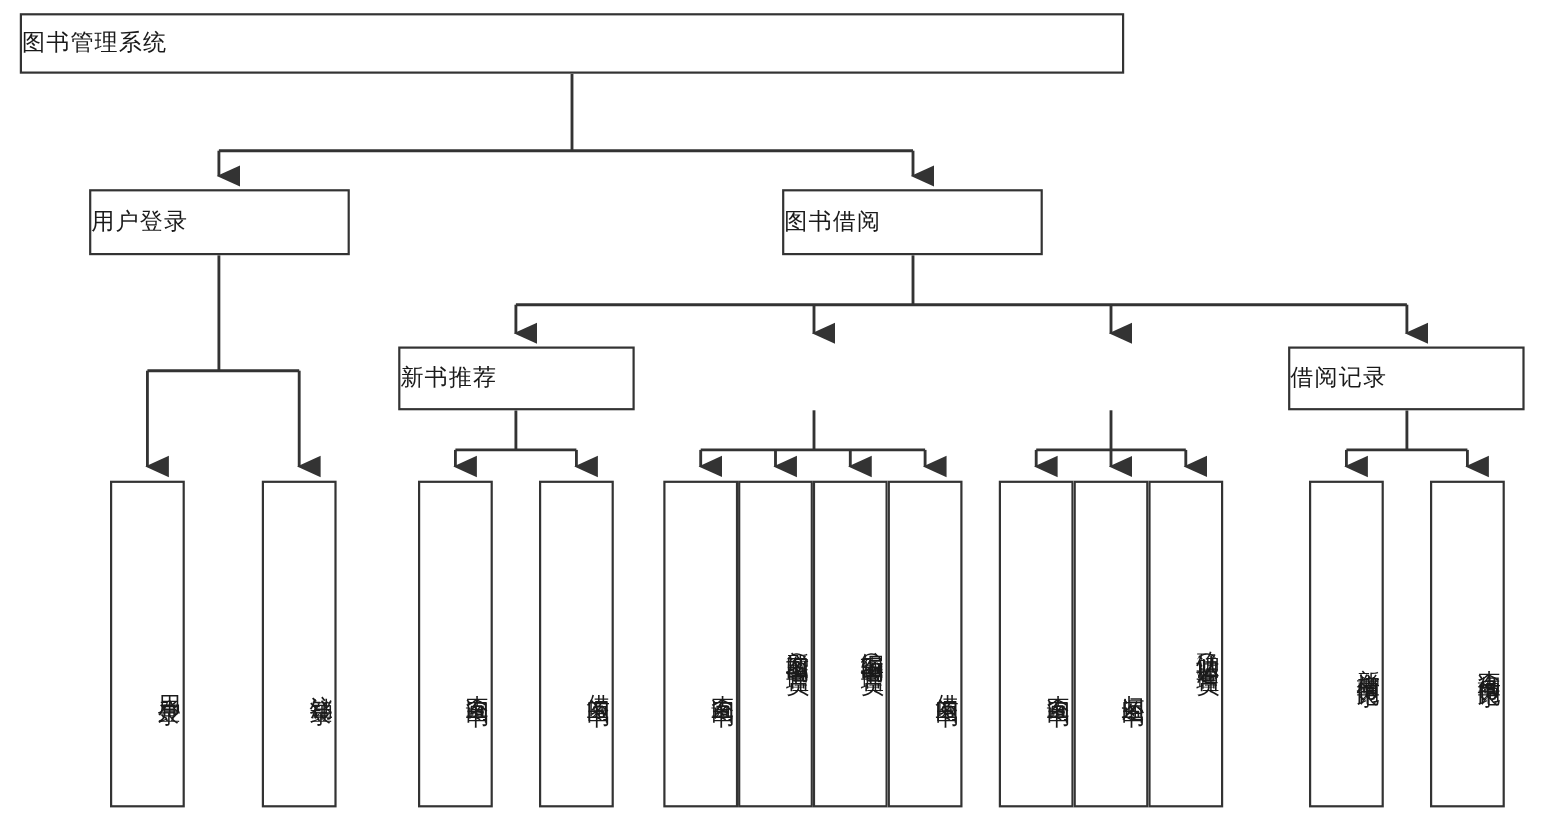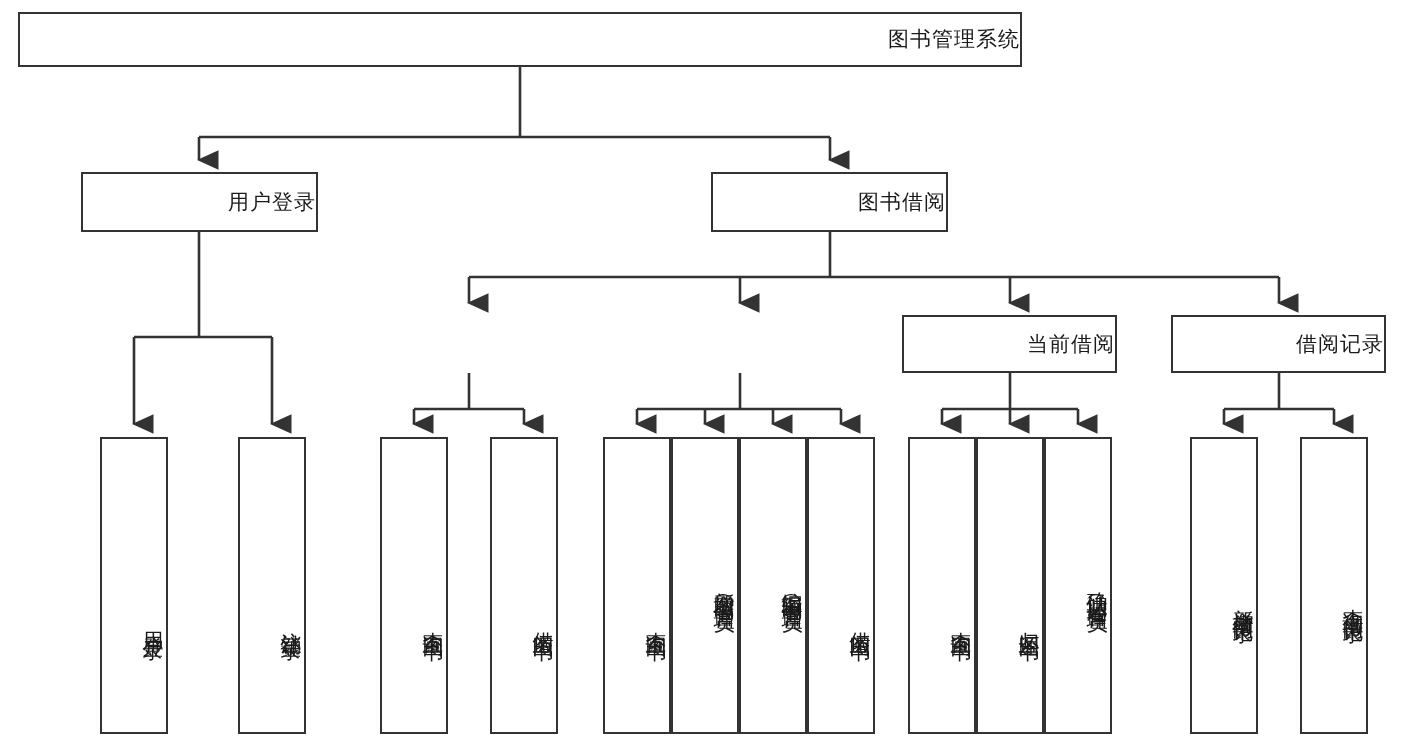--- a/index.html
+++ b/index.html
@@ -11,21 +11,21 @@
   }
   #diagram-root{position:relative;width:1405px;height:747px;background:#fff;}
   svg.connectors{position:absolute;left:0;top:0;width:1405px;height:747px;}
   .node{
     position:absolute;
     box-sizing:border-box;
     background:#ffffff;
     border:2px solid #333333;
     display:flex;
     align-items:center;
-    justify-content:flex-end;
+    justify-content:flex-start;
     color:#1a1a1a;
   }
   .node.h-node{font-size:21px;letter-spacing:1px;}
   .node.root{font-size:21px;}
   .node.v-node{
     writing-mode:vertical-rl;
     text-orientation:upright;
     font-size:21px;
     letter-spacing:3px;
     align-items:flex-start;
@@ -103,22 +103,22 @@
     <span class="node-label">图书管理系统</span>
   </div>
 
   <div class="node h-node" style="left:81px;top:172px;width:237px;height:60px;">
     <span class="node-label">用户登录</span>
   </div>
   <div class="node h-node" style="left:711px;top:172px;width:237px;height:60px;">
     <span class="node-label">图书借阅</span>
   </div>
 
-  <div class="node h-node" style="left:902px;top:315px;width:215px;height:58px;">
-    <span class="node-label">当前借阅</span>
+  <div class="node h-node" style="left:362px;top:315px;width:215px;height:58px;">
+    <span class="node-label">新书推荐</span>
   </div>
   <div class="node h-node" style="left:1171px;top:315px;width:215px;height:58px;">
     <span class="node-label">借阅记录</span>
   </div>
 
   <div class="node v-node" style="left:100px;top:437px;width:68px;height:297px;padding-top:70px;">
     <span class="node-label">用户登录</span>
   </div>
   <div class="node v-node" style="left:238px;top:437px;width:68px;height:297px;padding-top:70px;">
     <span class="node-label">注销登录</span>

